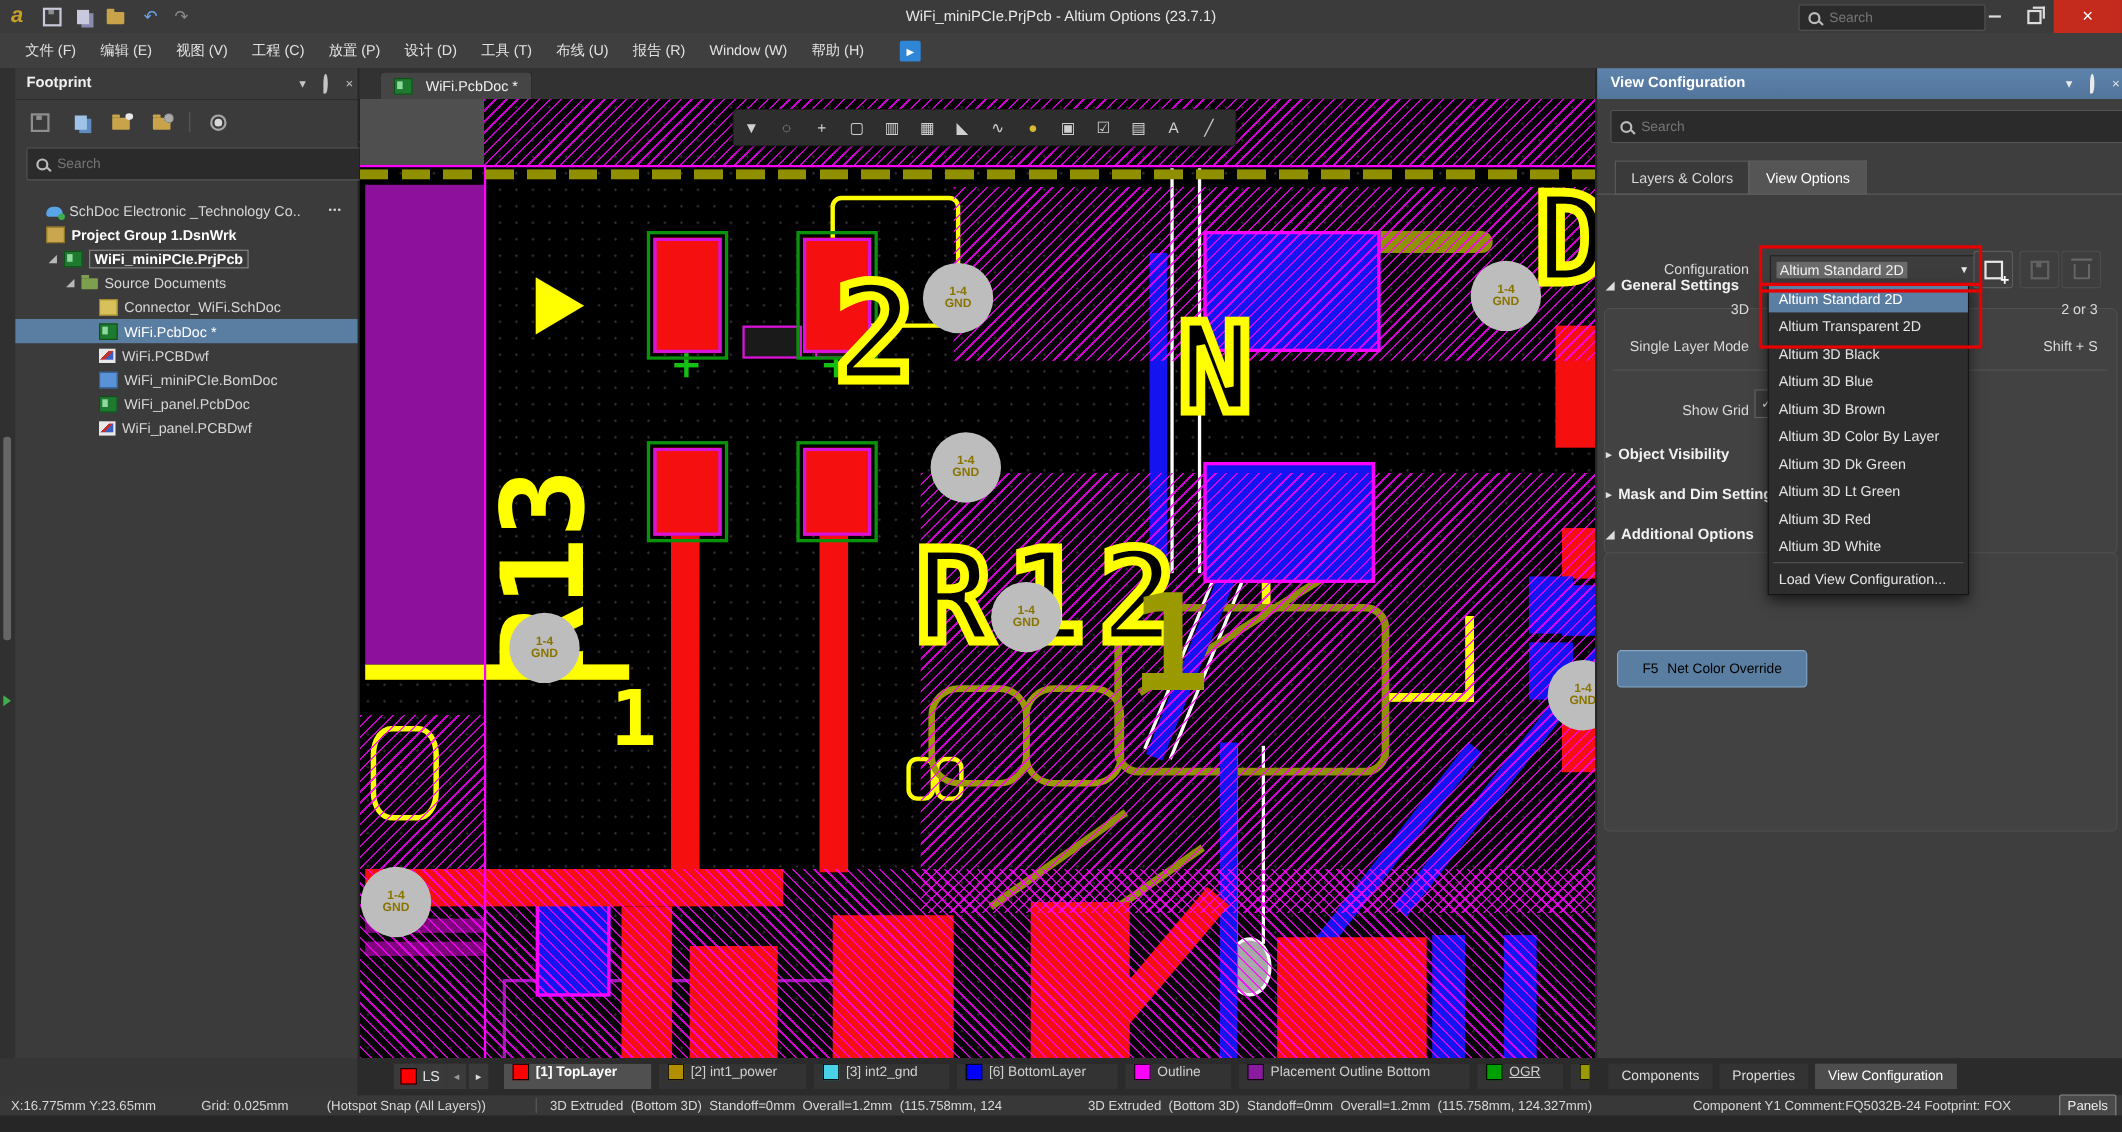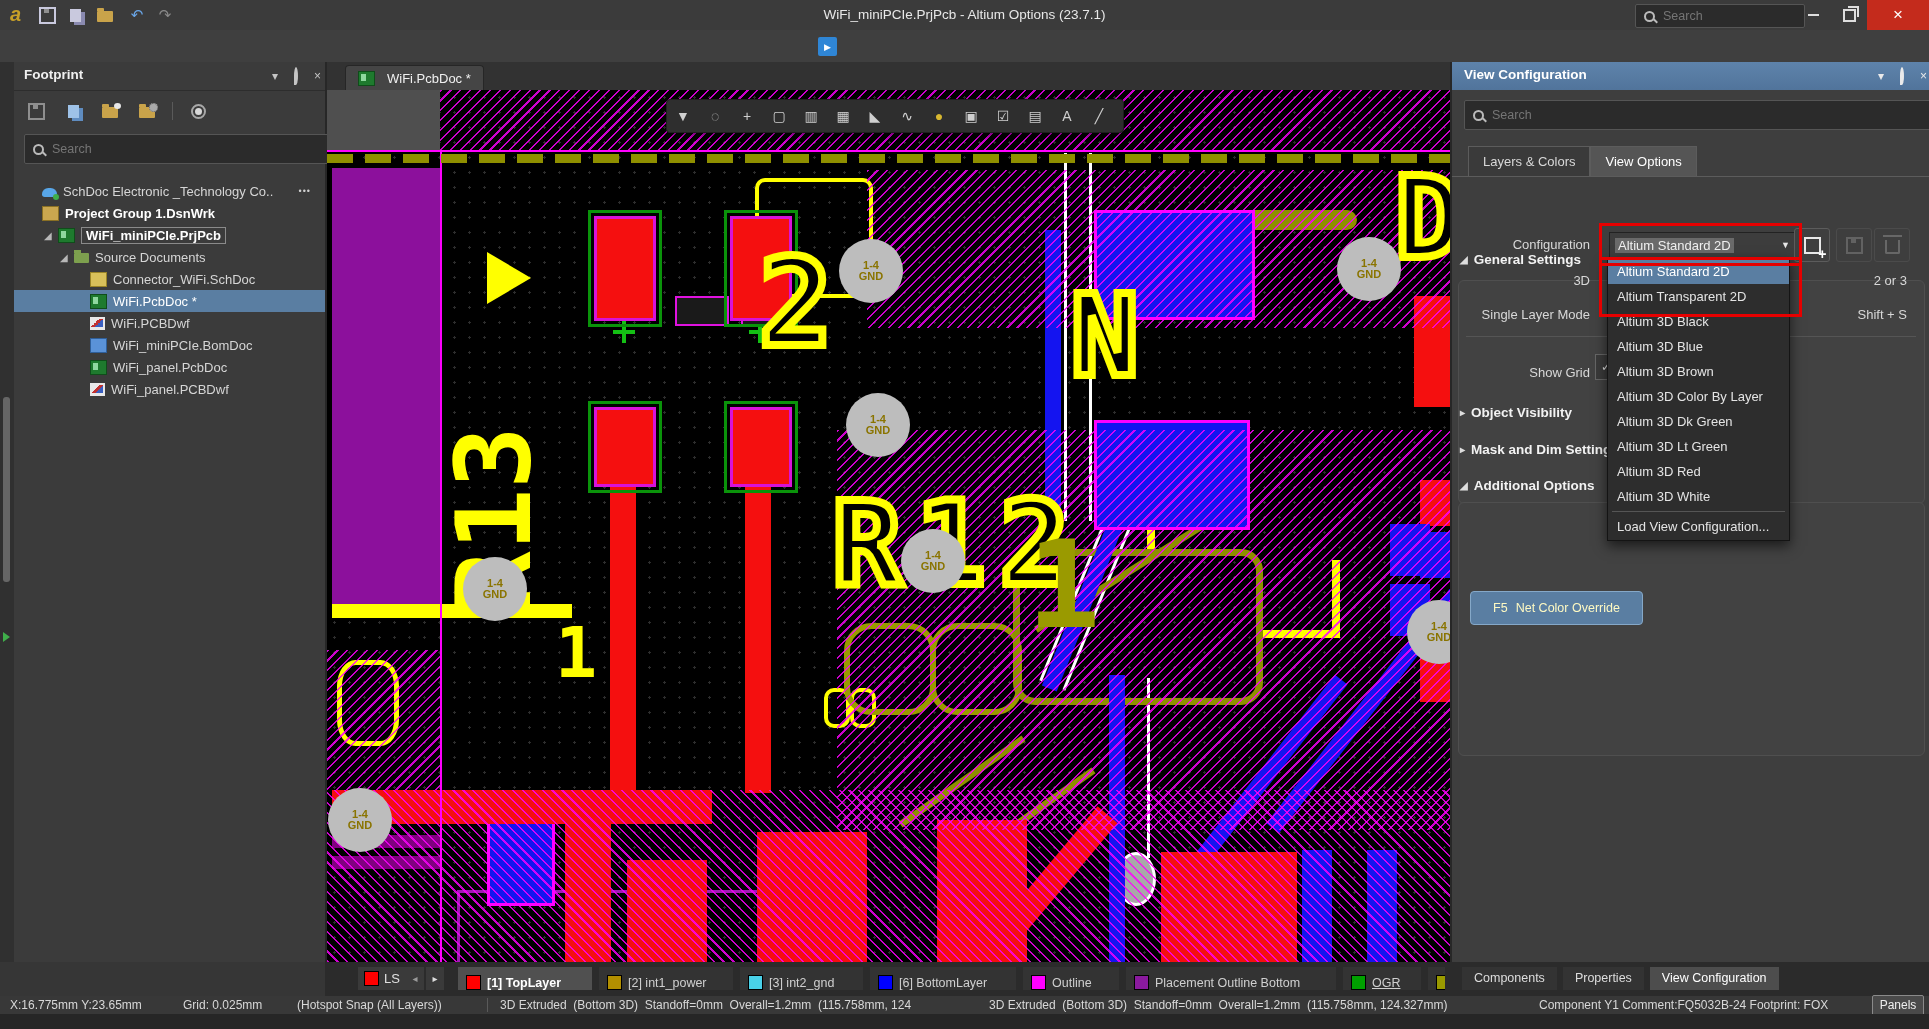--- a/index.html
+++ b/index.html
@@ -148,39 +148,39 @@
   .combo-arrow{position:absolute;right:5px;top:7px;font-size:9px;color:#e8e8e8;}
   .icobtn{position:absolute;width:34px;height:32px;border:1px solid #5c5c5c;border-radius:3px;background:#3f3f3f;display:flex;align-items:center;justify-content:center;}
   .icobtn.disabled{opacity:.45;}
   .ncf{width:13px;height:13px;border:2px solid #e8e8e8;position:relative;}
   .ncf::after{content:"+";color:#fff;position:absolute;right:-8px;bottom:-10px;font-size:14px;font-weight:bold;}
   .trs{width:11px;height:12px;border:2px solid #9a9a9a;border-top:none;border-radius:0 0 2px 2px;position:relative;margin-top:4px;}
   .trs::before{content:"";position:absolute;top:-5px;left:-4px;width:19px;height:2px;background:#9a9a9a;}
   .divline{position:absolute;height:1px;background:#555;}
   .gridcheck{position:absolute;width:40px;height:24px;border:1px solid #666;background:#3a3a3a;display:flex;align-items:center;justify-content:space-between;padding:0 5px;color:#ddd;font-size:12px;}
   .btn{position:absolute;height:32px;border-radius:4px;border:1px solid #6e6e6e;background:#464646;color:#e8e8e8;display:flex;align-items:center;justify-content:center;font-size:12.5px;padding:0 4px;white-space:nowrap;overflow:hidden;}
-  .btn.blue{background:#5a7ea2;border-color:#85a8c8;color:#fef9c3;}
+  .btn.blue{background:#5a7ea2;border-color:#85a8c8;color:#000000;}
   .f5key{margin-right:8px;}
 
   
   .ddlist{position:absolute;left:1607px;top:258px;width:181px;background:#2d2d2d;border:1px solid #141414;z-index:55;box-shadow:0 5px 12px rgba(0,0,0,.6);}
   .dditem{height:25px;line-height:25px;padding-left:9px;color:#e4e4e4;font-size:13px;white-space:nowrap;}
   .dditem.sel{background:#5a7ea2;color:#fff;}
   .ddsep{height:1px;background:#555;margin:2px 4px;}
   .ddfooter{height:26px;line-height:26px;padding-left:9px;color:#e4e4e4;font-size:13px;white-space:nowrap;}
   .redbox{position:absolute;border:3px solid #e60000;z-index:60;pointer-events:none;}
 
   
   .layerbar{position:absolute;left:325px;top:962px;width:1604px;height:34px;background:#2b2b2b;display:flex;align-items:center;overflow:hidden;}
   .lcorner{position:absolute;left:0px;top:962px;width:325px;height:34px;background:#363636;}
   .ls-tab{position:absolute;left:358px;top:967px;height:23px;display:flex;align-items:center;gap:5px;padding:0 6px;background:#3a3a3a;color:#e0e0e0;}
   .sw{width:13px;height:13px;border:1px solid #000;flex:none;}
   .lnav{position:absolute;top:967px;width:18px;height:23px;background:#3a3a3a;color:#999;display:flex;align-items:center;justify-content:center;font-size:10px;}
   .ltabs{position:absolute;left:458px;top:967px;height:23px;display:flex;width:987px;overflow:hidden;}
-  .ltab{height:23px;display:flex;align-items:flex-end;gap:6px;padding:0 8px;margin-right:7px;background:#333;color:#d0d0d0;font-size:12.5px;white-space:nowrap;flex:none;}
+  .ltab{height:23px;display:flex;align-items:flex-start;gap:6px;padding:0 8px;margin-right:7px;background:#333;color:#d0d0d0;font-size:12.5px;white-space:nowrap;flex:none;}
   .ltab.active{background:#505050;color:#fff;font-weight:bold;}
   .paneltabs{position:absolute;left:1462px;top:967px;height:23px;display:flex;gap:6px;}
   .ptab{height:23px;line-height:23px;padding:0 12px;color:#ddd;font-size:12.5px;background:#333;white-space:nowrap;}
   .ptab.active{background:#4d4d4d;color:#fff;}
   .statusbar{position:absolute;left:0;top:996px;width:1929px;height:18px;background:#383838;color:#d8d8d8;font-size:12px;}
   .stat{position:absolute;top:2px;white-space:pre;overflow:hidden;}
   .statsep{position:absolute;top:2px;width:1px;height:14px;background:#5a5a5a;}
   .panels-btn{position:absolute;left:1872px;top:-1px;width:50px;height:19px;border:1px solid #8a8a8a;background:#4a4a4a;border-radius:2px;text-align:center;line-height:18px;color:#eee;font-size:12px;}
   .bottomstrip{position:absolute;left:0;top:1014px;width:1929px;height:15px;background:#262626;}
 </style>
@@ -210,20 +210,33 @@
     <div class="win-min">
         <i></i>
       </div>
     <div class="win-rest">
         <span class="rest"></span>
       </div>
     <div class="win-close">×</div>
   </div>
 
   <div class="menubar">
+    <div class="menu-items" id="menu-items">
+        <div class="menu-item">文件 (F)</div>
+        <div class="menu-item">编辑 (E)</div>
+        <div class="menu-item">视图 (V)</div>
+        <div class="menu-item">工程 (C)</div>
+        <div class="menu-item">放置 (P)</div>
+        <div class="menu-item">设计 (D)</div>
+        <div class="menu-item">工具 (T)</div>
+        <div class="menu-item">布线 (U)</div>
+        <div class="menu-item">报告 (R)</div>
+        <div class="menu-item">Window (W)</div>
+        <div class="menu-item">帮助 (H)</div>
+      </div>
     <div class="play-btn">▶</div>
     <div class="buy-btn">立即在线购买</div>
     <div class="bubble-btn">
         <span class="bubble"></span>
       </div>
     <div class="share-btn">
         <span class="share-arrow">↗</span>
         <span>分享</span>
       </div>
     <div class="home-ic">⌂</div>

